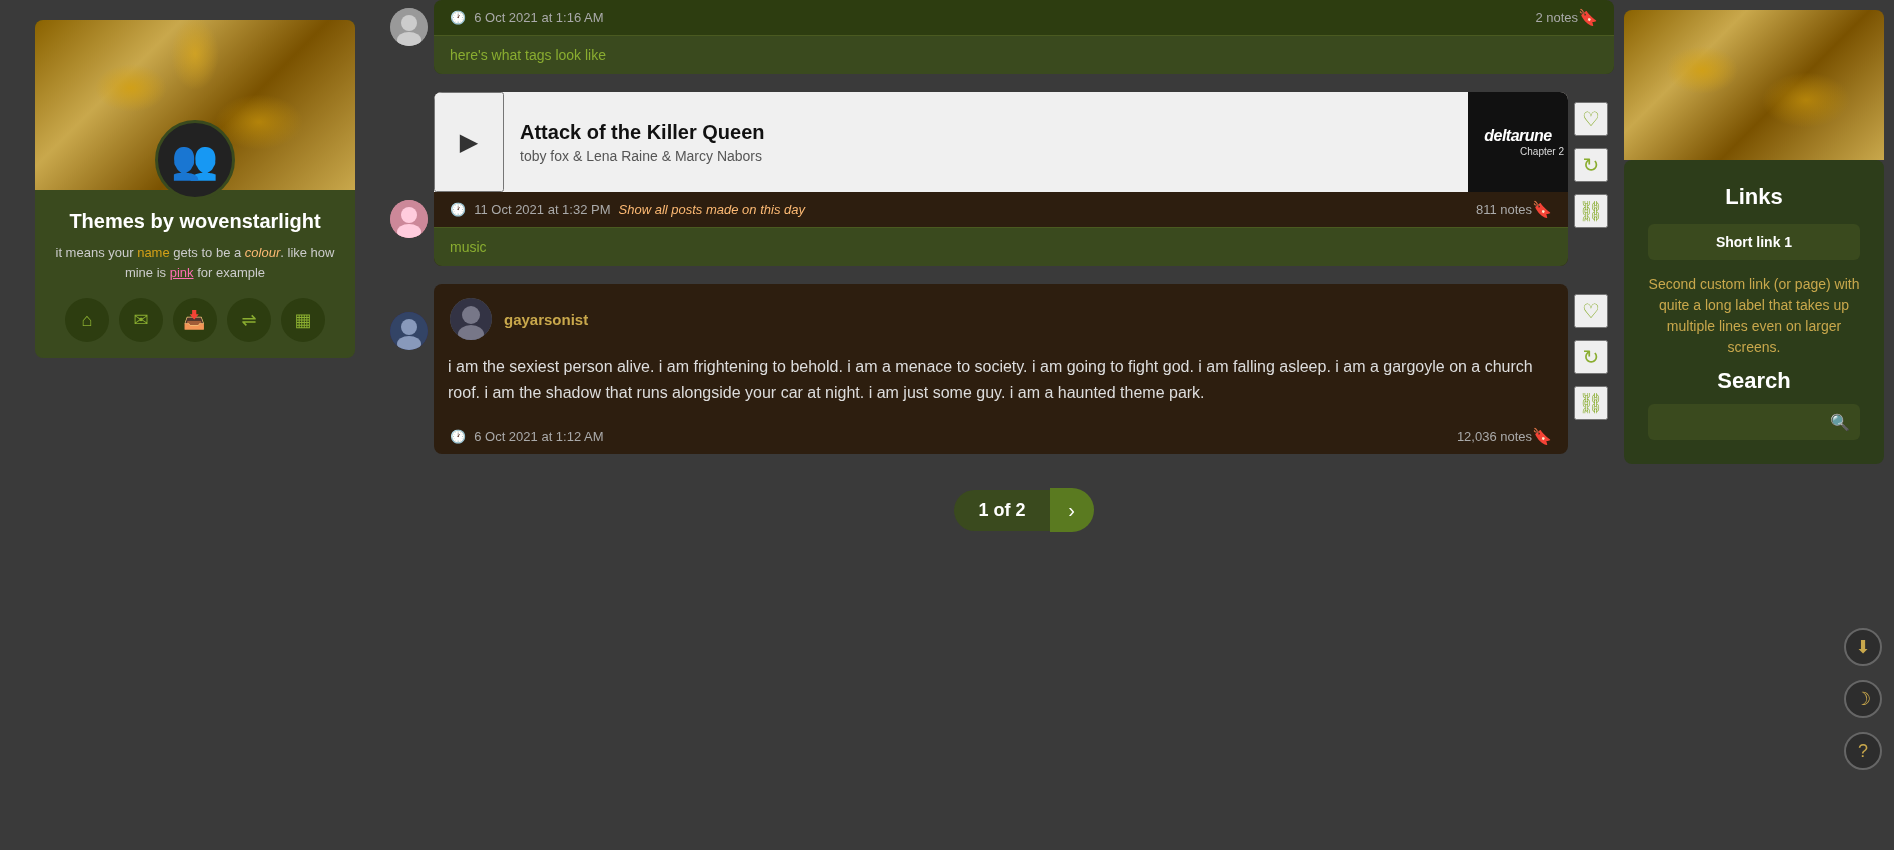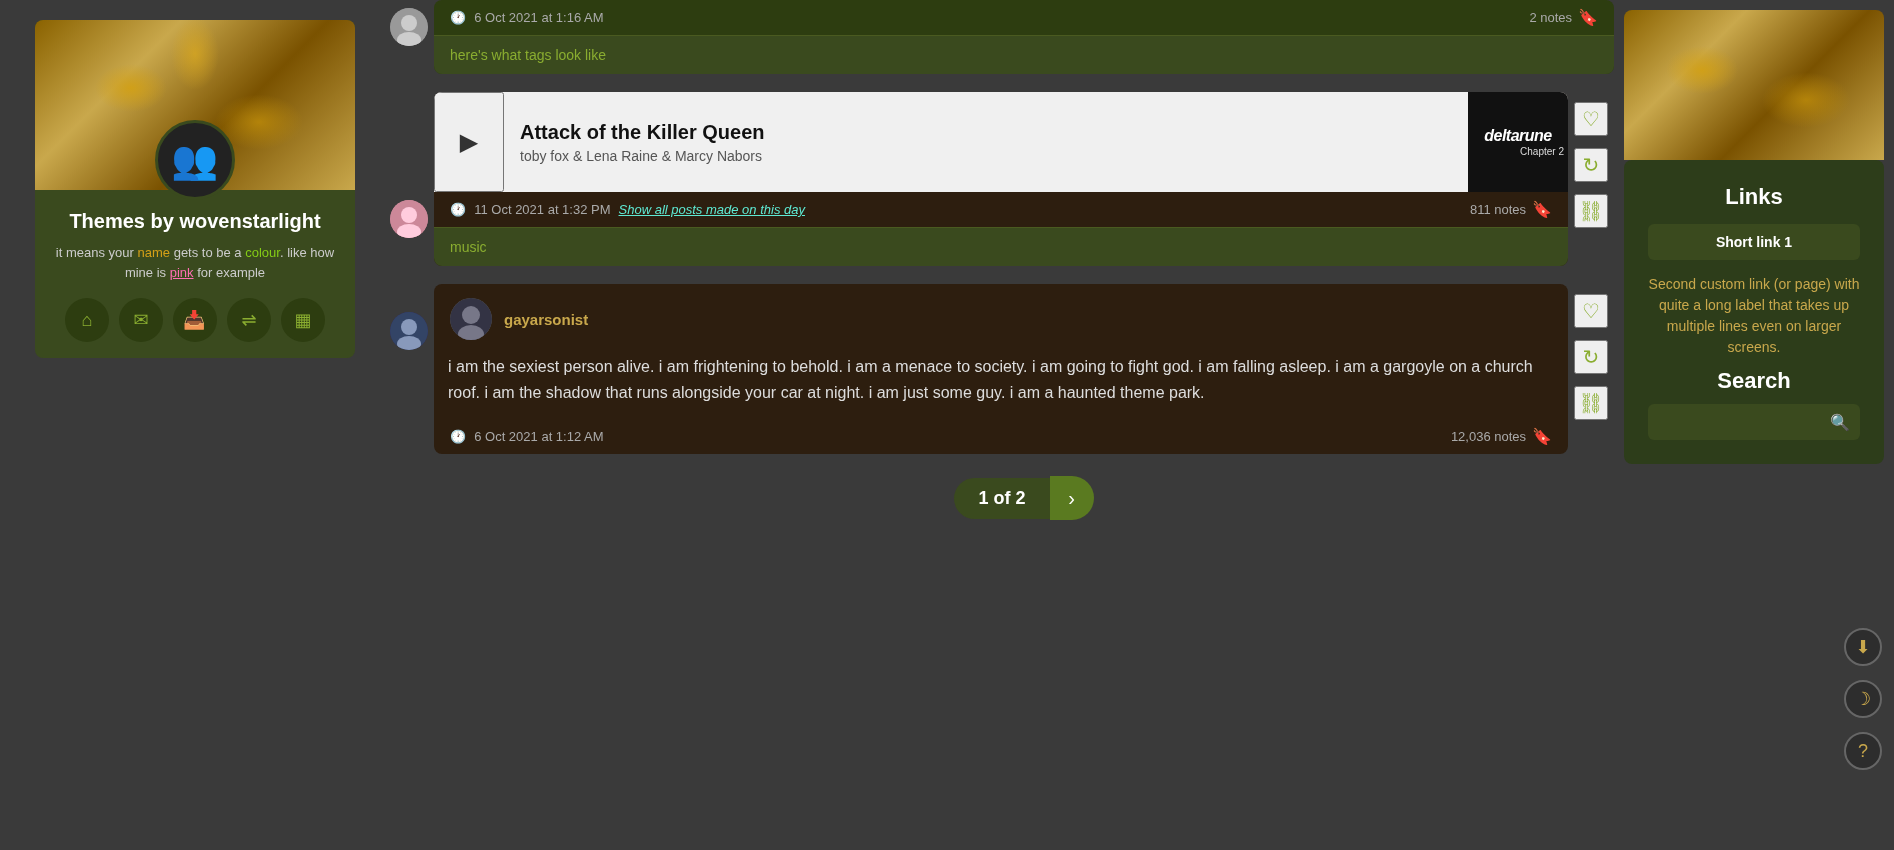--- a/index.html
+++ b/index.html
@@ -92,21 +92,22 @@
       font-size: 13px;
       color: #ccc;
       line-height: 1.5;
     }
 
     .profile-desc .name-highlight {
       color: #d4a017;
     }
 
     .profile-desc .colour-italic {
-      color: #84cc16;
+      font-style: italic;
+      color: #fdba74;
     }
 
     .profile-desc .pink-link {
       color: #ff6eb4;
       text-decoration: underline;
     }
 
     .profile-icons {
       display: flex;
       gap: 10px;
@@ -232,30 +233,28 @@
       color: #aaa;
     }
 
     .post-footer-left {
       display: flex;
       align-items: center;
       gap: 8px;
     }
 
     .show-day-link {
-      color: #5eead4;
+      color: #fdba74;
       font-style: italic;
-      text-decoration: underline;
       cursor: pointer;
     }
 
     .notes-count {
       display: flex;
       align-items: center;
-      gap: 6px;
     }
 
     .bookmark-icon {
       font-size: 16px;
       cursor: pointer;
     }
 
     
     .post-author-bar {
       display: flex;
@@ -637,21 +636,21 @@
         </div>
         <div class="post-actions">
           <button class="action-icon">♡</button>
           <button class="action-icon">↻</button>
           <button class="action-icon">⛓</button>
         </div>
       </div>
 
       <div class="post-with-actions" style="margin-top:18px;">
         <div class="post-content">
-          <div class="post-card" style="margin-bottom:4px;">
+          <div class="post-card" style="margin-bottom:16px;">
             <div class="post-author-bar">
               <div class="author-avatar">
                 <svg width="42" height="42" viewBox="0 0 42 42">
                     <circle cx="21" cy="21" r="21" fill="#334"></circle>
                     <circle cx="21" cy="17" r="9" fill="#778"></circle>
                     <ellipse cx="21" cy="36" rx="13" ry="9" fill="#778"></ellipse>
                   </svg>
               </div>
               <span class="author-name">gayarsonist</span>
             </div>

